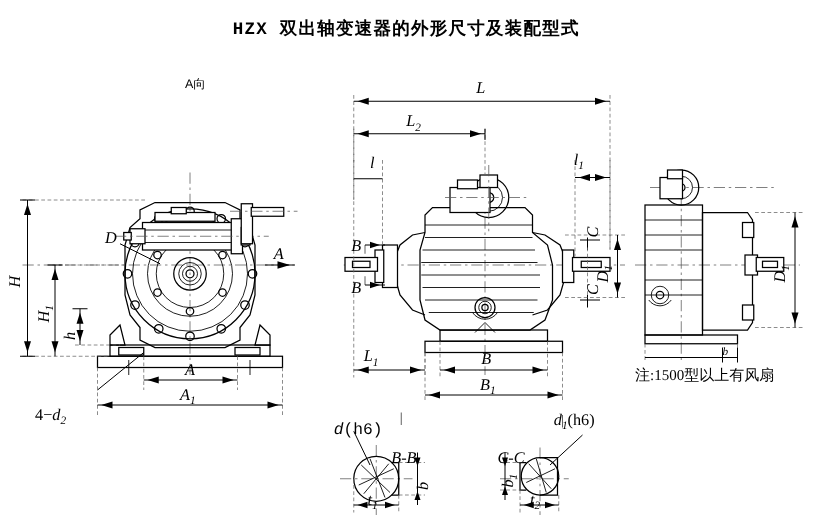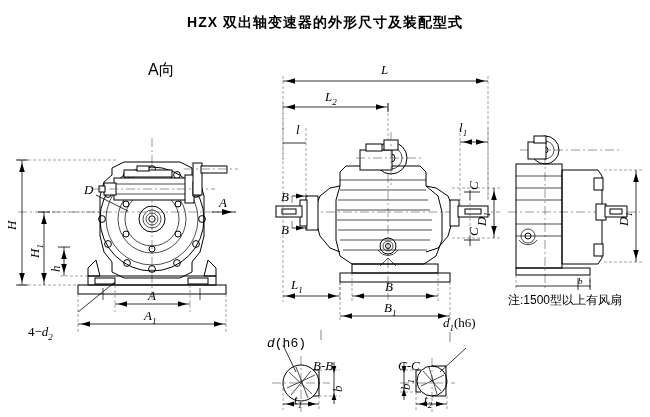--- a/index.html
+++ b/index.html
@@ -2,27 +2,27 @@
 <html><head>
 <meta charset="utf-8">
 <style>
   html,body{margin:0;padding:0;background:#ffffff;}
   body{width:650px;height:417px;position:relative;overflow:hidden;
        font-family:"Liberation Serif", serif; color:#000;}
 
   .t{position:absolute;white-space:nowrap;}
 
   #title{left:0;top:14px;width:650px;text-align:center;font-weight:bold;
-         font-size:14px;letter-spacing:1px;font-family:Liberation Sans, sans-serif;}
+         font-size:14px;letter-spacing:1px;font-family:Liberation Mono, monospace;}
 
   
   .lbl{font-style:italic;font-size:13px;font-family:"Liberation Serif",serif;}
   .lbl .sub{font-size:9px;font-style:italic;vertical-align:sub;}
   .lbl .up{font-style:normal;}
-  .cn{font-style:normal;font-family:"Liberation Sans",sans-serif;font-size:16px;}
+  .cn{font-style:normal;font-family:"Liberation Sans",sans-serif;font-size:10px;}
   .rot{transform:rotate(-90deg);transform-origin:left top;}
 
   svg{position:absolute;left:0;top:0;}
   .ln{stroke:#000;fill:none;stroke-width:1;}
   .thin{stroke:#000;fill:none;stroke-width:0.7;}
   .hair{stroke:#000;fill:none;stroke-width:0.5;}
   .ctr{stroke:#555;fill:none;stroke-width:0.6;stroke-dasharray:9 3 2 3;}
   .ext{stroke:#666;fill:none;stroke-width:0.6;stroke-dasharray:3 2;}
   .dim{stroke:#000;fill:none;stroke-width:0.8;}
   .fill-w{fill:#ffffff;stroke:#000;stroke-width:1;}
@@ -440,35 +440,35 @@
 </div>
 
 <div class="t lbl rot" style="left:616px;top:226px;">
   <span>D</span><span class="sub">1</span>
 </div>
 
 <div class="t lbl" style="left:578px;top:276px;font-size:9px;">
   <span>b</span>
 </div>
 
-<div class="t cn" style="left:508px;top:292px;font-size:12px;">注:1500型以上有风扇</div>
+<div class="t cn" style="left:508px;top:292px;font-size:12px;font-family:Liberation Serif, serif;">注:1500型以上有风扇</div>
 
 <div class="t lbl" style="left:267px;top:336px;font-family:Liberation Mono, monospace;">
   <span>d</span><span class="up">(h6)</span>
 </div>
 <div class="t lbl" style="left:313px;top:338px;margin-top:20px;">B-B</div>
 <div class="t lbl" style="left:294px;top:392px;">
   <span>t</span><span class="sub">1</span>
 </div>
 <div class="t lbl rot" style="left:330px;top:392px;">
   <span>b</span>
 </div>
 
 <div class="t lbl" style="left:398px;top:358px;">C-C</div>
-<div class="t lbl" style="left:443px;top:315px;">
+<div class="t lbl" style="left:443px;top:328px;">
   <span>d</span><span class="sub">1</span><span class="up">(h6)</span>
 </div>
 <div class="t lbl" style="left:424px;top:392px;font-family:Liberation Serif, serif;">
   <span>t</span><span class="sub">2</span>
 </div>
 <div class="t lbl rot" style="left:398px;top:390px;">
   <span>b</span><span class="sub">1</span>
 </div>
 
 </body></html>

